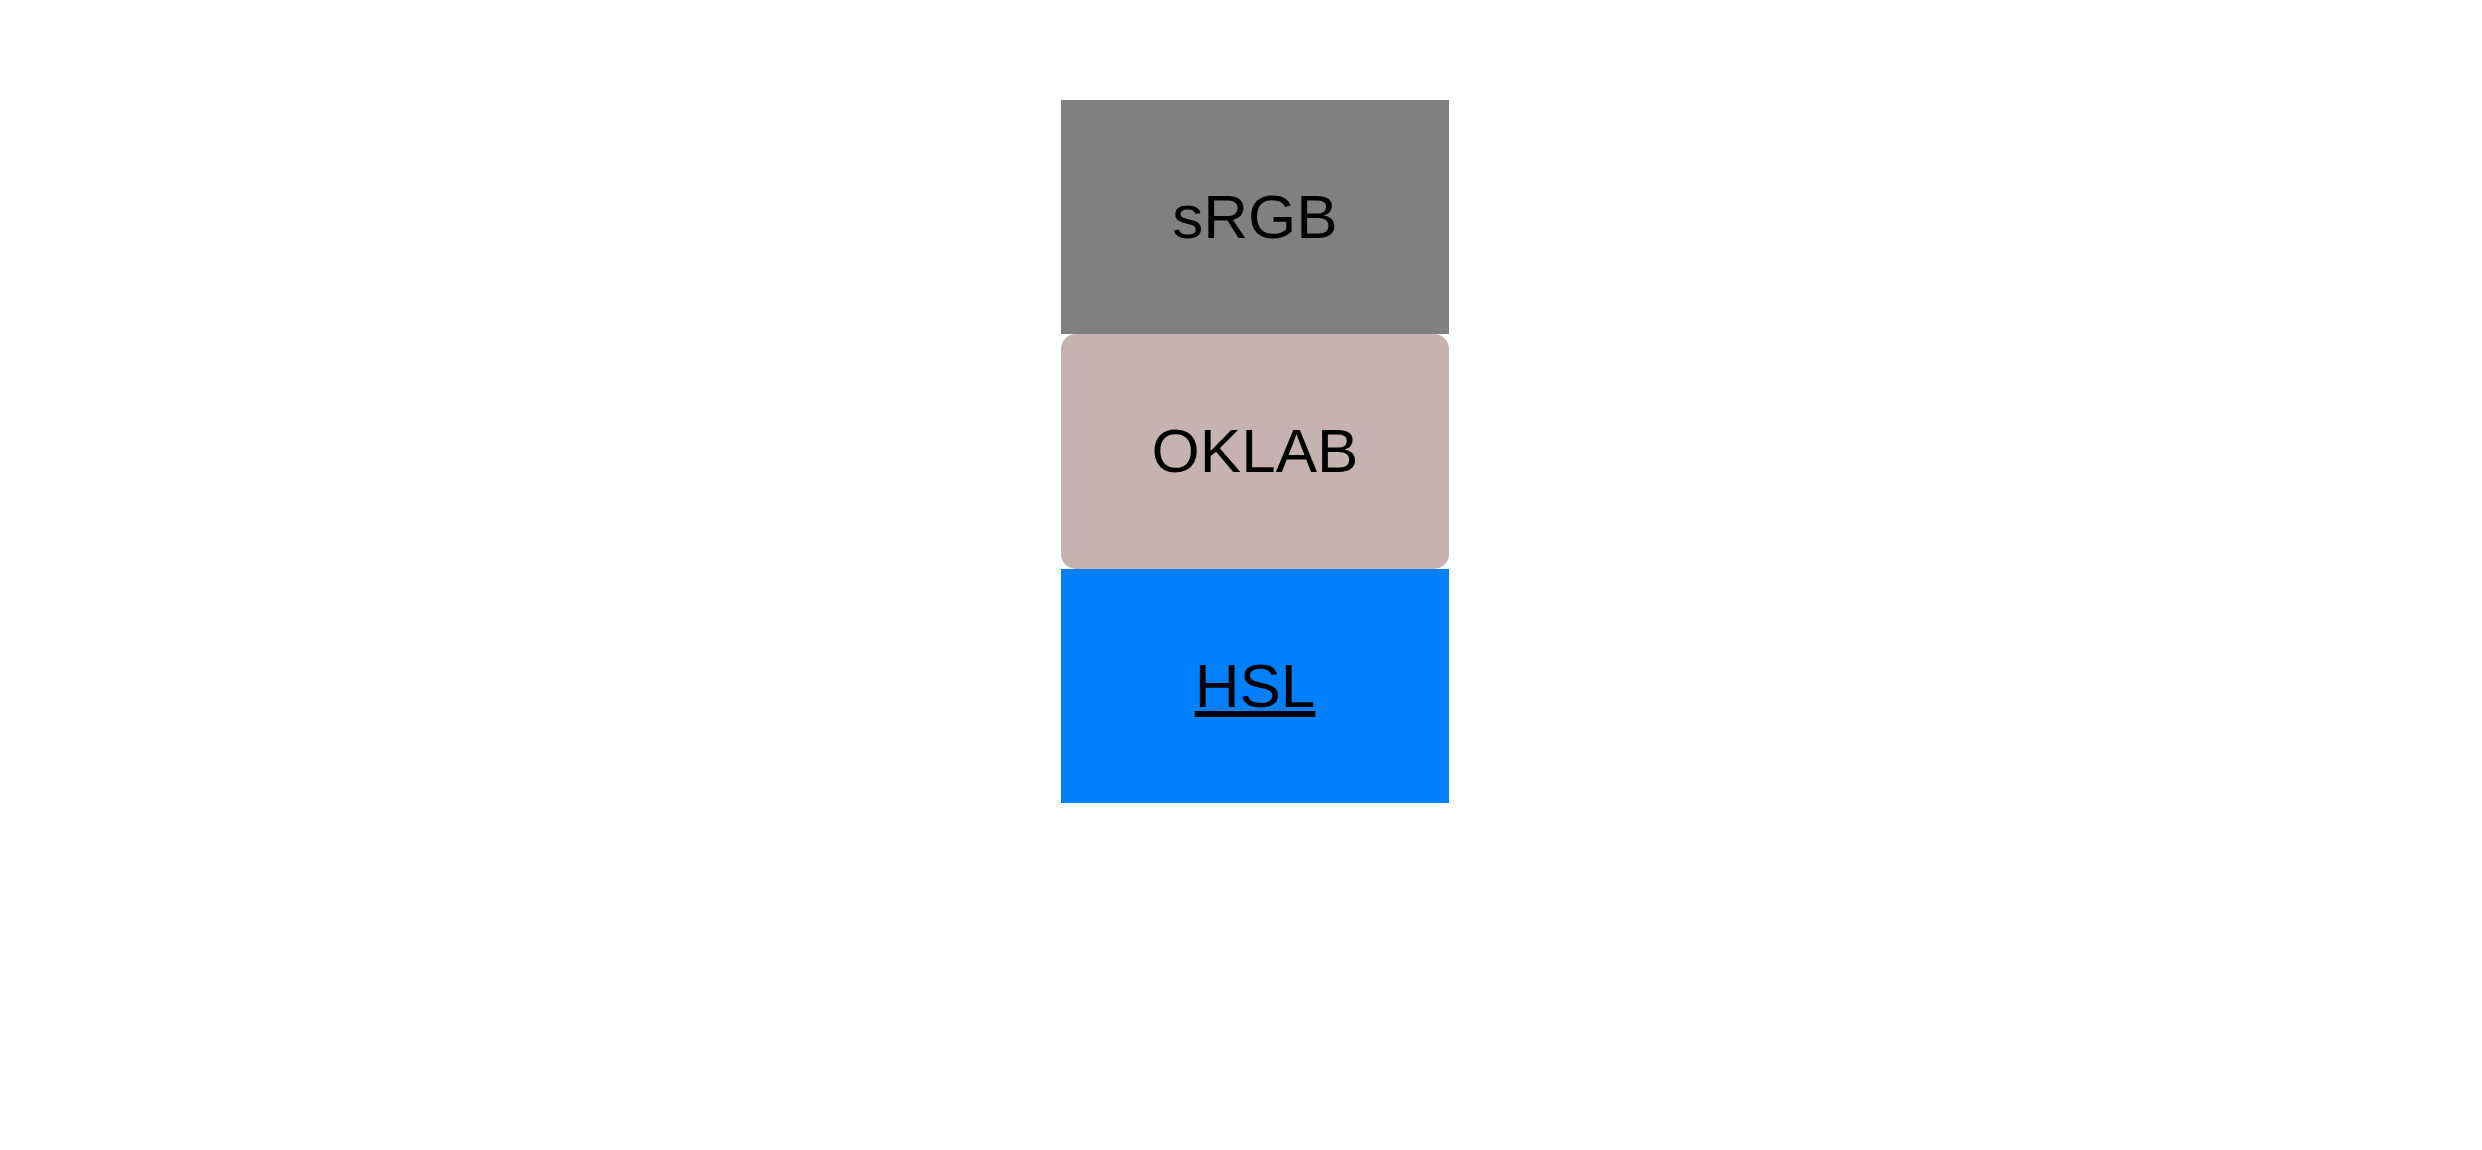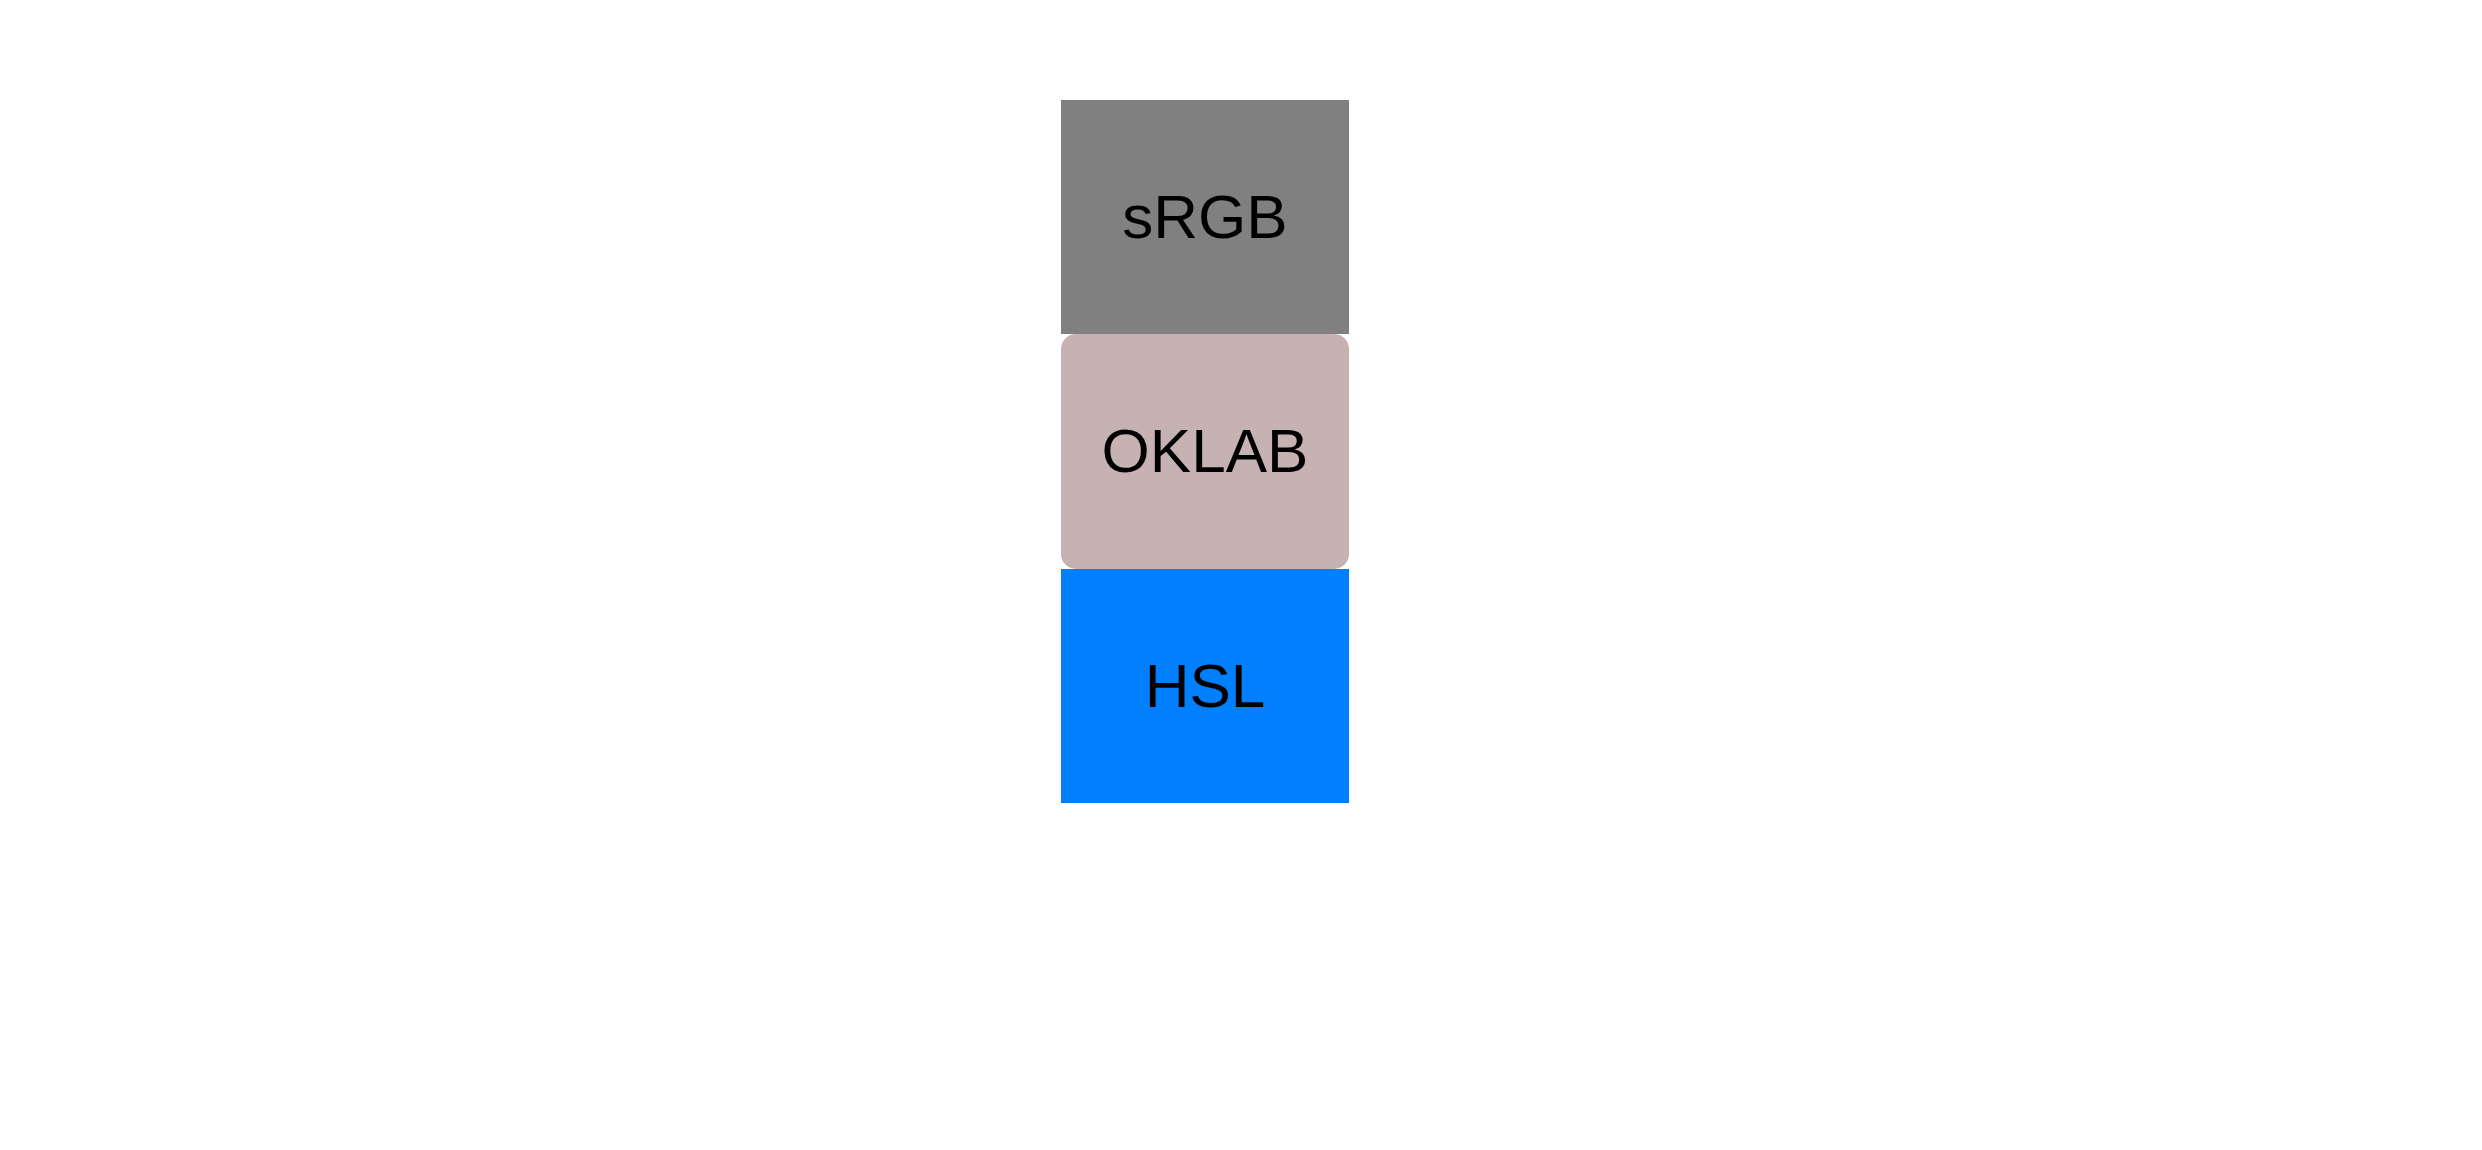--- a/index.html
+++ b/index.html
@@ -11,21 +11,21 @@
     height: 1150px;
     background: #ffffff;
     position: relative;
     font-family: "Liberation Sans", sans-serif;
     overflow: hidden;
   }
   .swatch-column {
     position: absolute;
     left: 1061px;
     top: 100px;
-    width: 288px;
+    width: 388px;
     display: flex;
     flex-direction: column;
   }
   .swatch {
     height: 234.25px;
     display: flex;
     align-items: center;
     justify-content: center;
   }
   .swatch-label {
@@ -39,16 +39,16 @@
 </head>
 <body style="background: rgb(255, 255, 255);">
 
 <div class="swatch-column">
   <div class="swatch" style="background: rgb(128, 128, 128);">
     <span class="swatch-label">sRGB</span>
   </div>
   <div class="swatch" style="background: rgb(198, 178, 178); border-radius: 15px;">
     <span class="swatch-label">OKLAB</span>
   </div>
-  <div class="swatch" style="background: rgb(0, 128, 255);">
+  <div class="swatch" style="background: rgb(0, 128, 255); text-decoration: underline;">
     <span class="swatch-label">HSL</span>
   </div>
 </div>
 
 </body></html>

